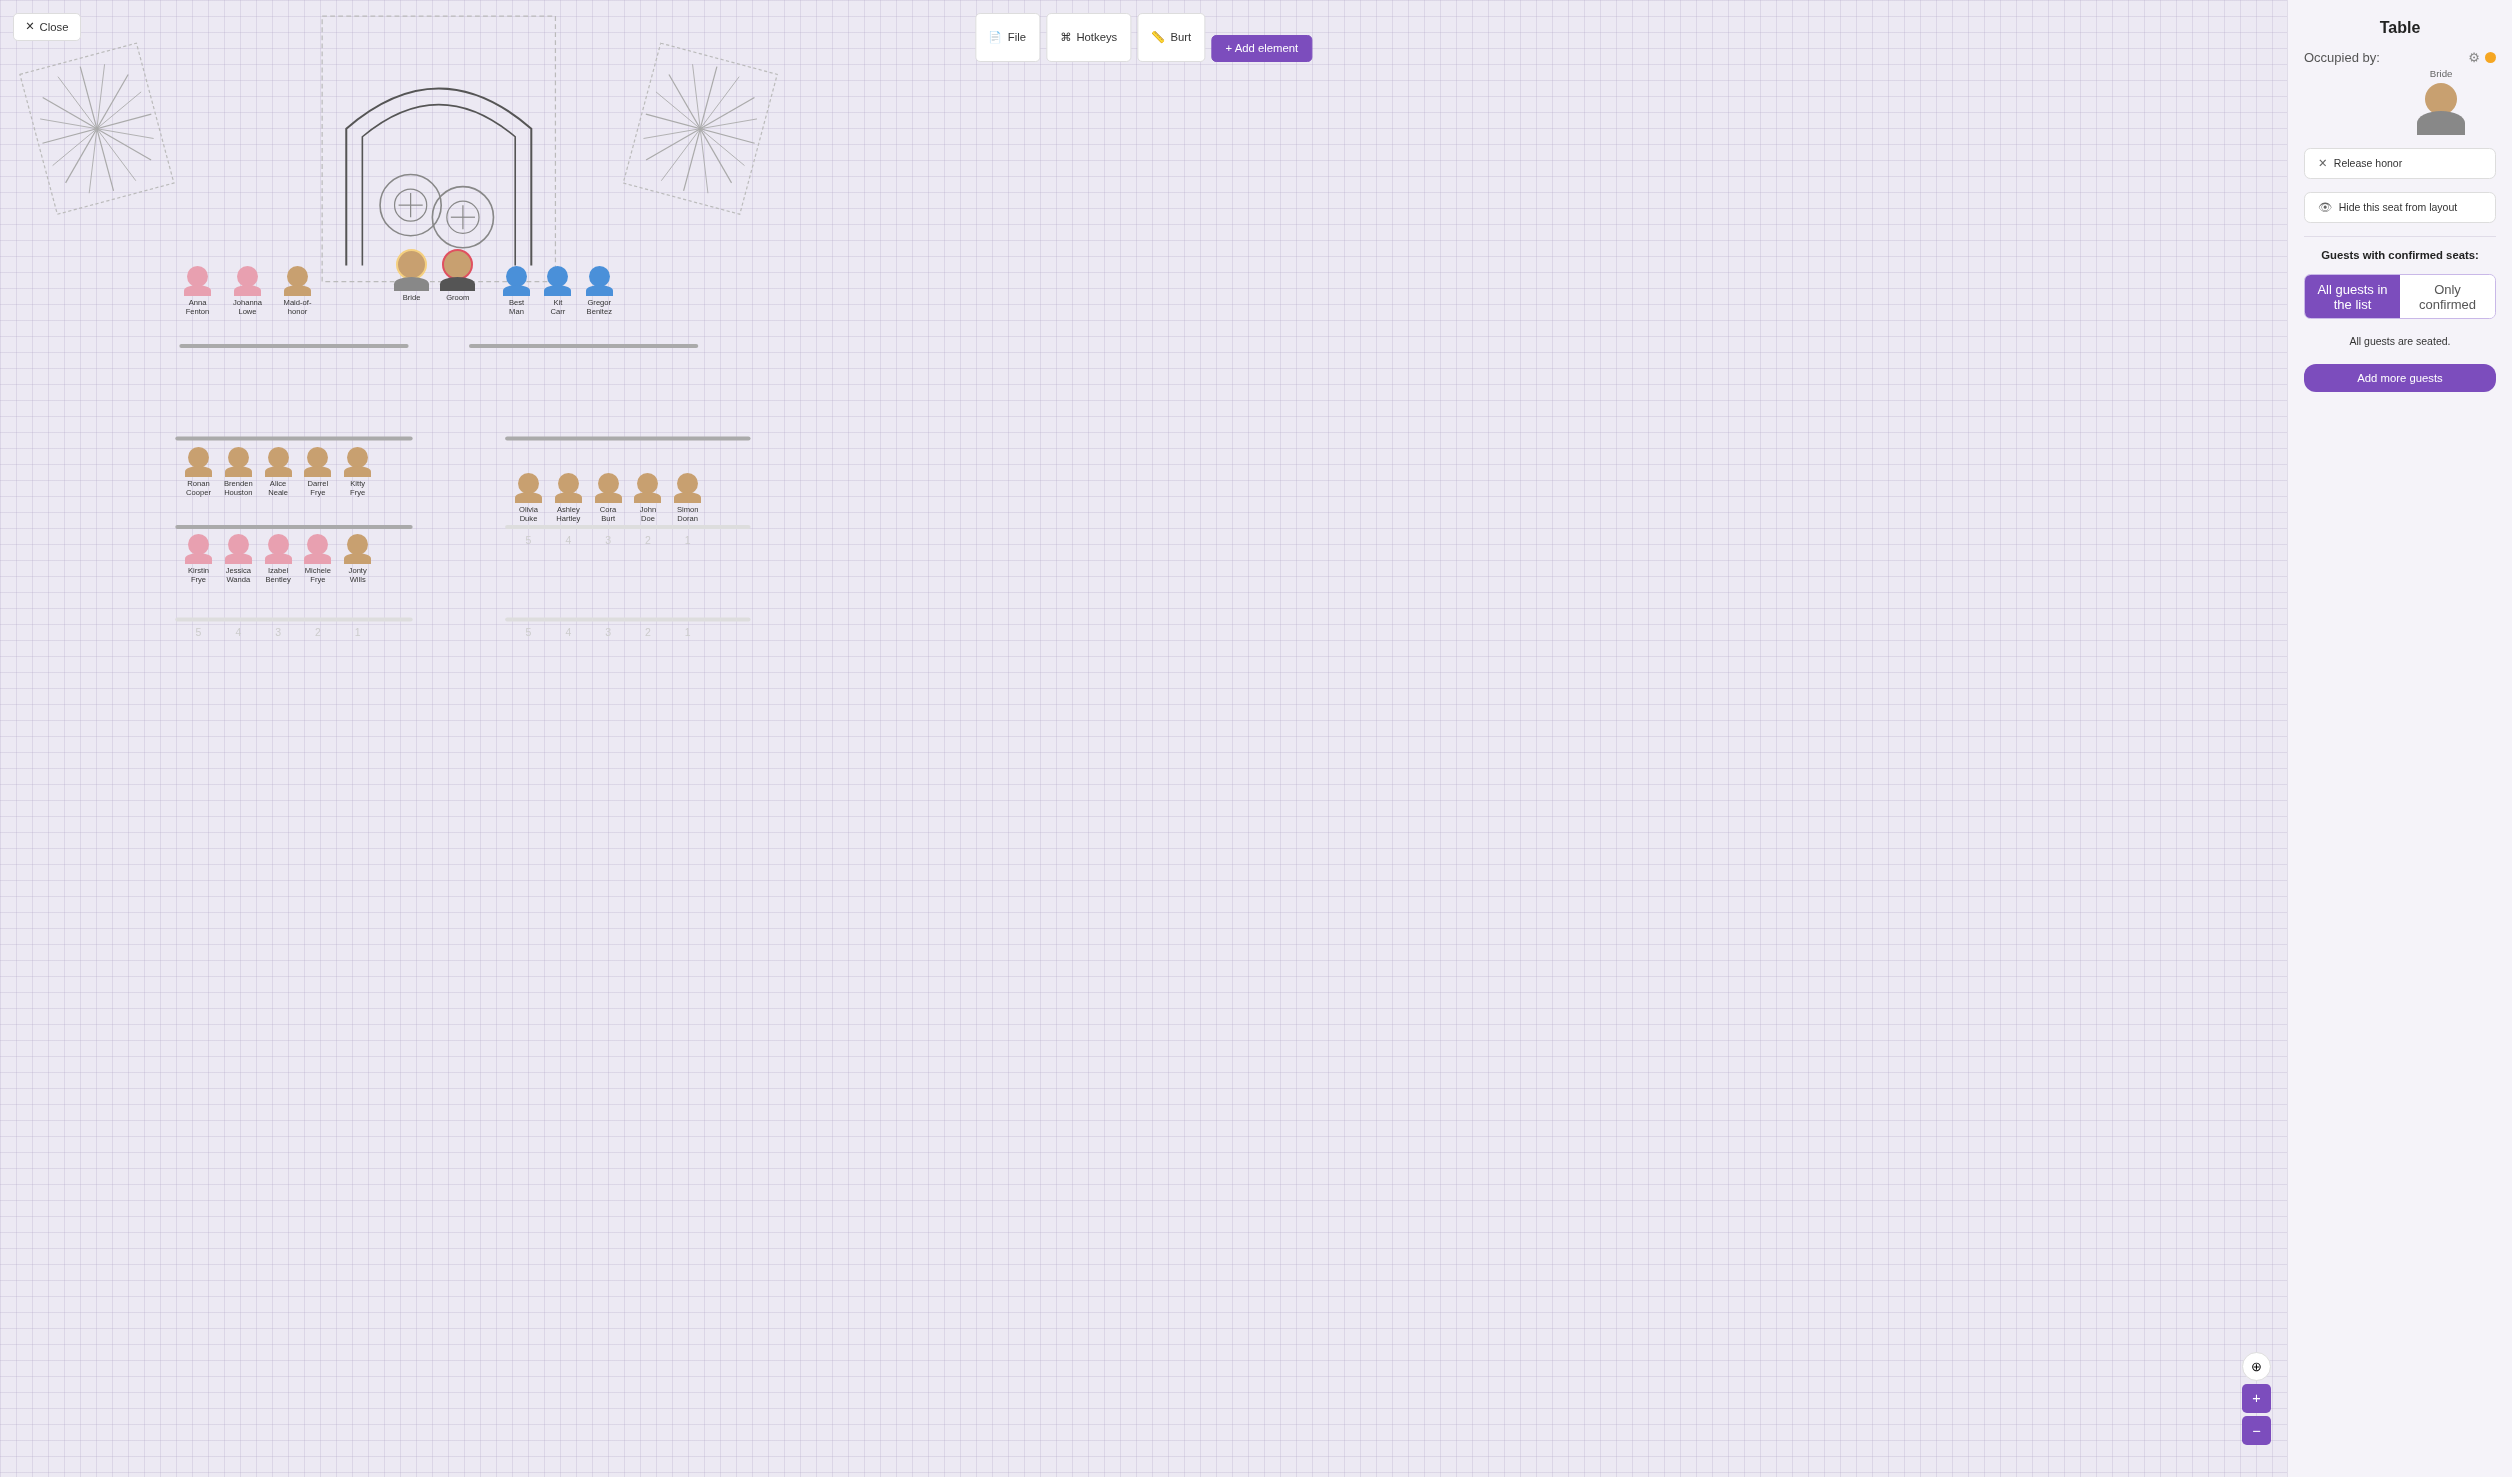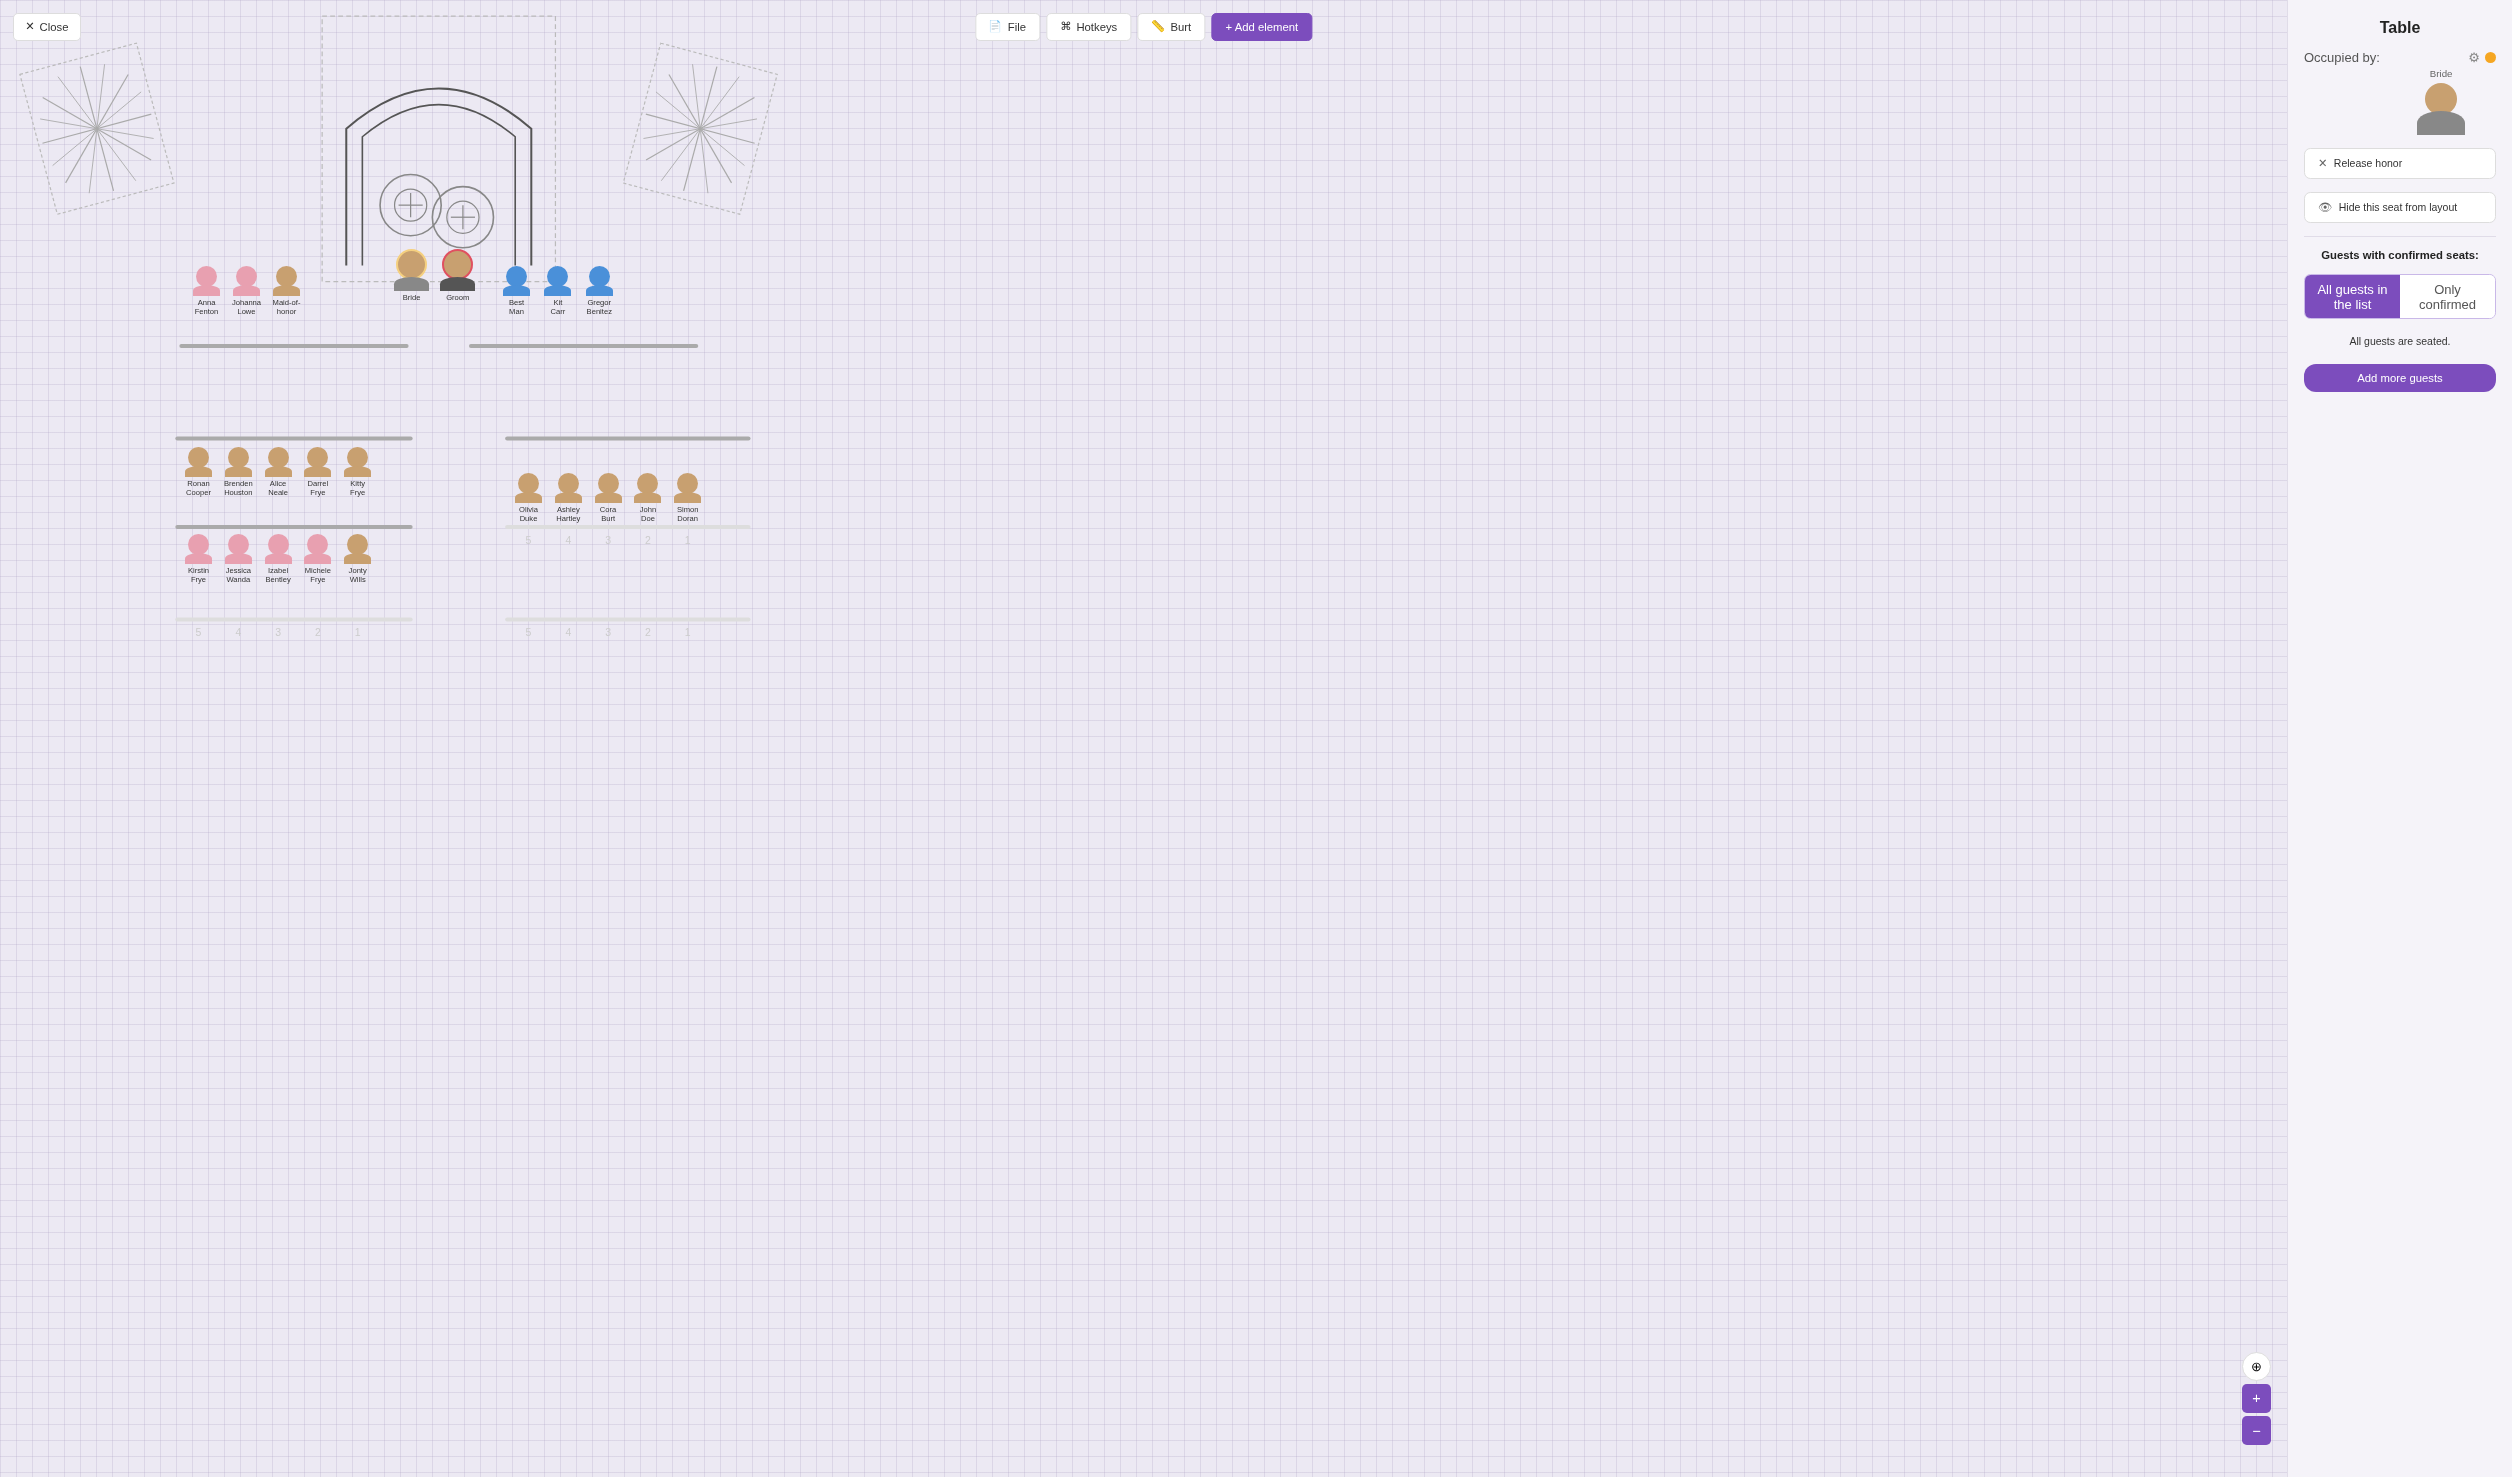--- a/index.html
+++ b/index.html
@@ -36,20 +36,21 @@
       border: 0.8px solid #ddd;
       border-radius: 4.8px;
       cursor: pointer;
       font-size: 11.3px;
       color: #333;
     }
     .toolbar-btn.primary {
       background: #7c4dbd;
       color: #fff;
       border-color: #7c4dbd;
+      margin-top: 22px;
     }
     .toolbar-btn .icon { font-size: 11.3px; }
 
     
     .close-btn {
       position: absolute;
       top: 13px;
       left: 13px;
       display: flex;
       align-items: center;
@@ -292,21 +293,21 @@
 
     <line x1="220" y1="655" x2="510" y2="655" stroke="#aaa" stroke-width="5" stroke-linecap="round"></line>
 
     <line x1="220" y1="770" x2="510" y2="770" stroke="#ddd" stroke-width="5" stroke-linecap="round"></line>
 
     <line x1="630" y1="545" x2="930" y2="545" stroke="#aaa" stroke-width="5" stroke-linecap="round"></line>
     <line x1="630" y1="655" x2="930" y2="655" stroke="#ddd" stroke-width="5" stroke-linecap="round"></line>
     <line x1="630" y1="770" x2="930" y2="770" stroke="#ddd" stroke-width="5" stroke-linecap="round"></line>
   </svg>
 
-  <div style="position:absolute; top:266px; left:189px; display:flex; gap:5px; align-items:flex-end;">
+  <div style="position:absolute; top:266px; left:180px; display:flex; gap:15px; align-items:flex-end;">
     <div class="small-seat fig-pink">
       <div class="small-seat-head" style="background:#e8a0b0;"></div>
       <div class="small-seat-body" style="background:#e8a0b0; width:27px; height:11.3px; border-radius:50% 50% 0 0; margin-top:-2.4px;"></div>
       <div class="small-seat-label">Anna<br>Fenton</div>
     </div>
     <div class="small-seat">
       <div class="small-seat-head" style="background:#e8a0b0;"></div>
       <div class="small-seat-body" style="background:#e8a0b0; width:27px; height:11.3px; border-radius:50% 50% 0 0; margin-top:-2.4px;"></div>
       <div class="small-seat-label">Johanna<br>Lowe</div>
     </div>

